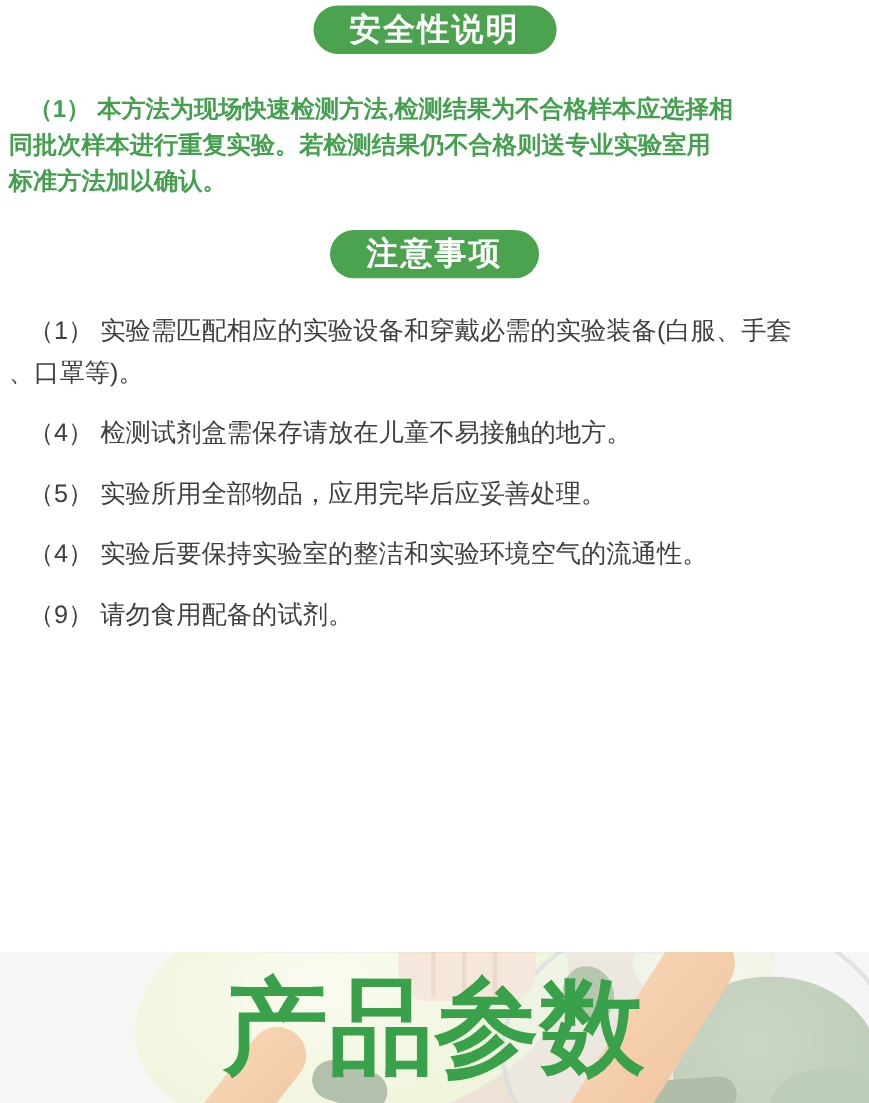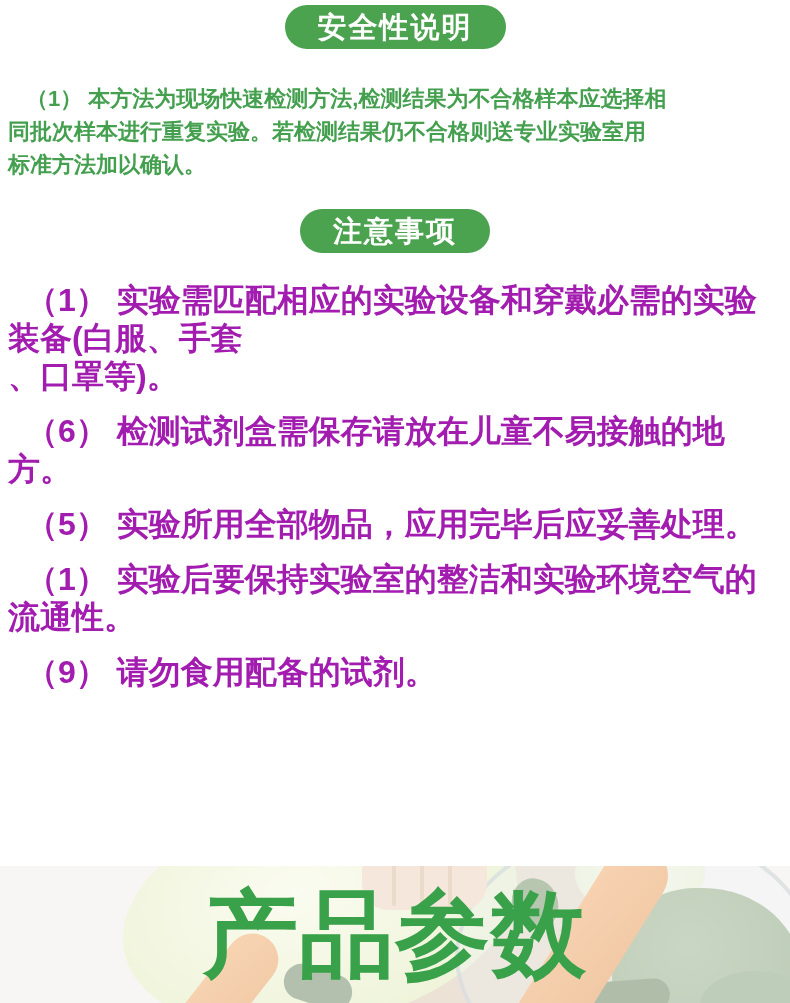--- a/index.html
+++ b/index.html
@@ -30,23 +30,23 @@
     padding:0 6px 0 8px;
     text-indent:18px;
     white-space:pre-line;
     margin-bottom:26px;
   }
 
   .badge-row-2 { margin-top:28px; }
 
   .safety-list { margin-top:28px; }
   .safety-item {
-    color:#a21caf;
-    font-size:32px;
-    font-weight:700;
+    color:#404040;
+    font-size:23px;
+    font-weight:400;
     line-height:38px;
     padding:0 6px 0 8px;
     text-indent:18px;
     white-space:pre-line;
     margin-bottom:17px;
   }
 
   
   .photo-section {
     position:absolute;
@@ -142,23 +142,23 @@
 标准方法加以确认。</p>
   </div>
 
   <div class="badge-row badge-row-2">
     <span class="badge">注意事项</span>
   </div>
 
   <div class="safety-list">
     <p class="safety-item">（1） 实验需匹配相应的实验设备和穿戴必需的实验装备(白服、手套
 、口罩等)。</p>
-    <p class="safety-item">（6） 检测试剂盒需保存请放在儿童不易接触的地方。</p>
+    <p class="safety-item">（4） 检测试剂盒需保存请放在儿童不易接触的地方。</p>
     <p class="safety-item">（5） 实验所用全部物品，应用完毕后应妥善处理。</p>
-    <p class="safety-item">（1） 实验后要保持实验室的整洁和实验环境空气的流通性。</p>
+    <p class="safety-item">（4） 实验后要保持实验室的整洁和实验环境空气的流通性。</p>
     <p class="safety-item">（9） 请勿食用配备的试剂。</p>
   </div>
 
 </div>
 
 <div class="photo-section">
   <div class="shape board"></div>
   <div class="shape cabbage-main"></div>
   <div class="shape cabbage-right"></div>
   <div class="shape glass-bowl"></div>

